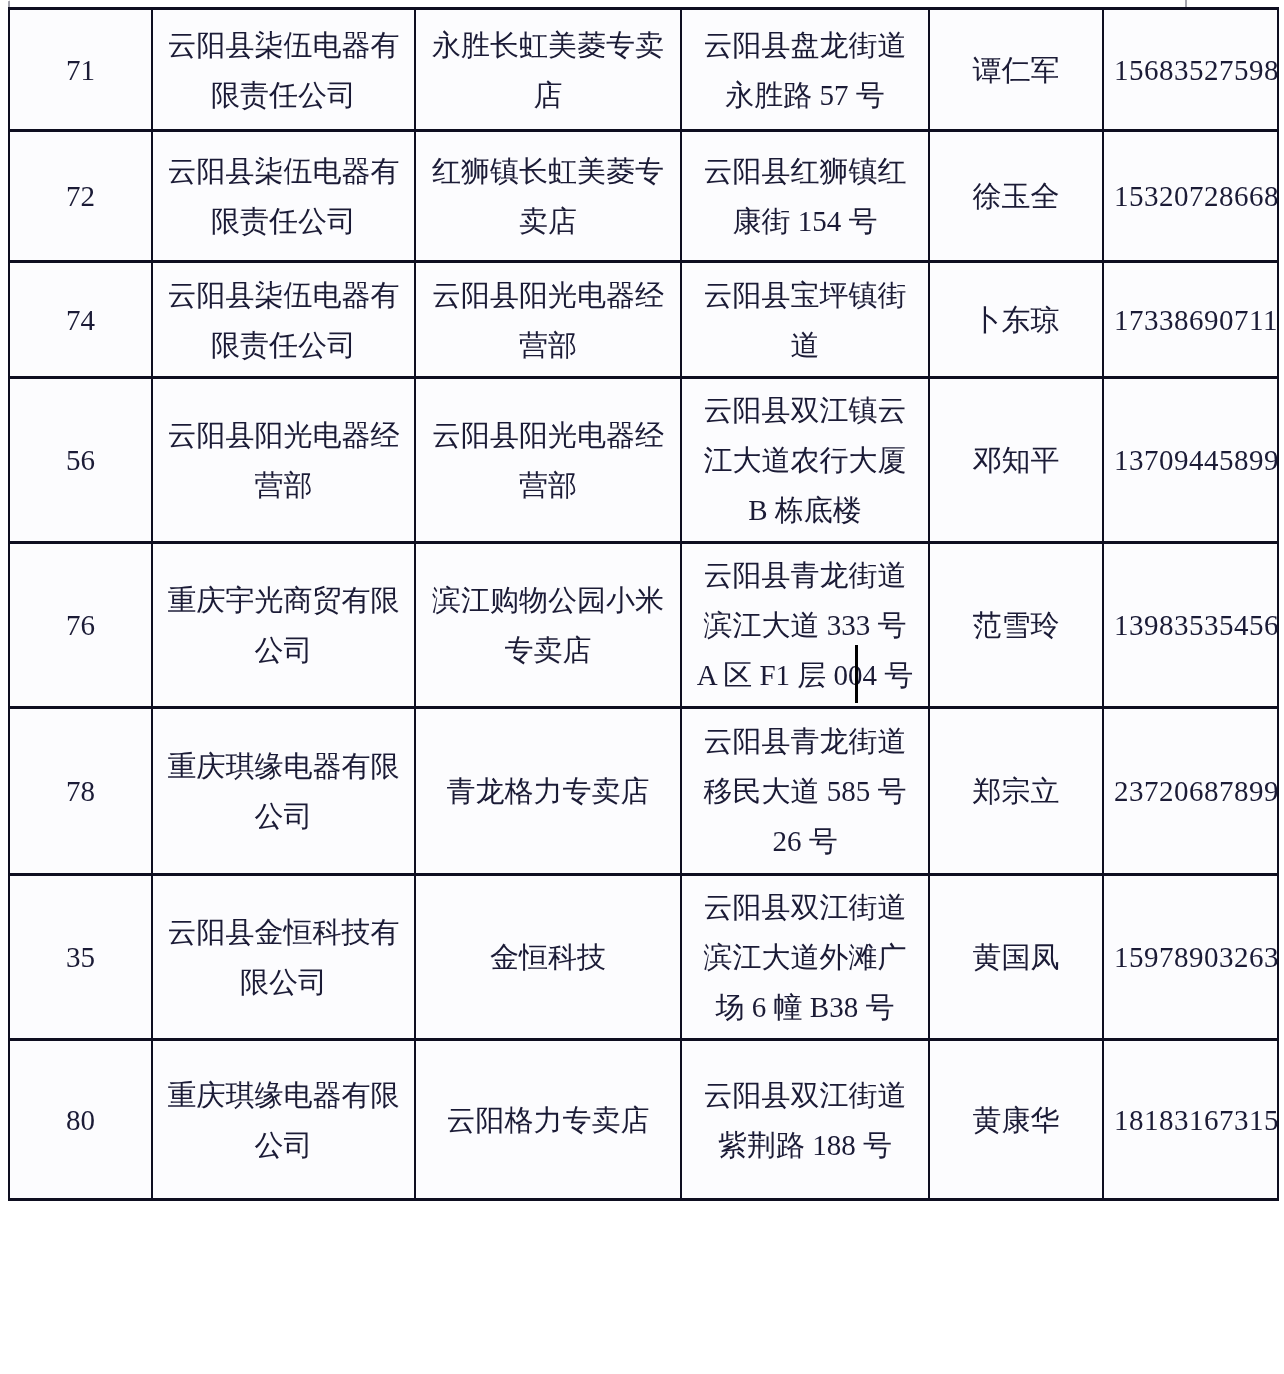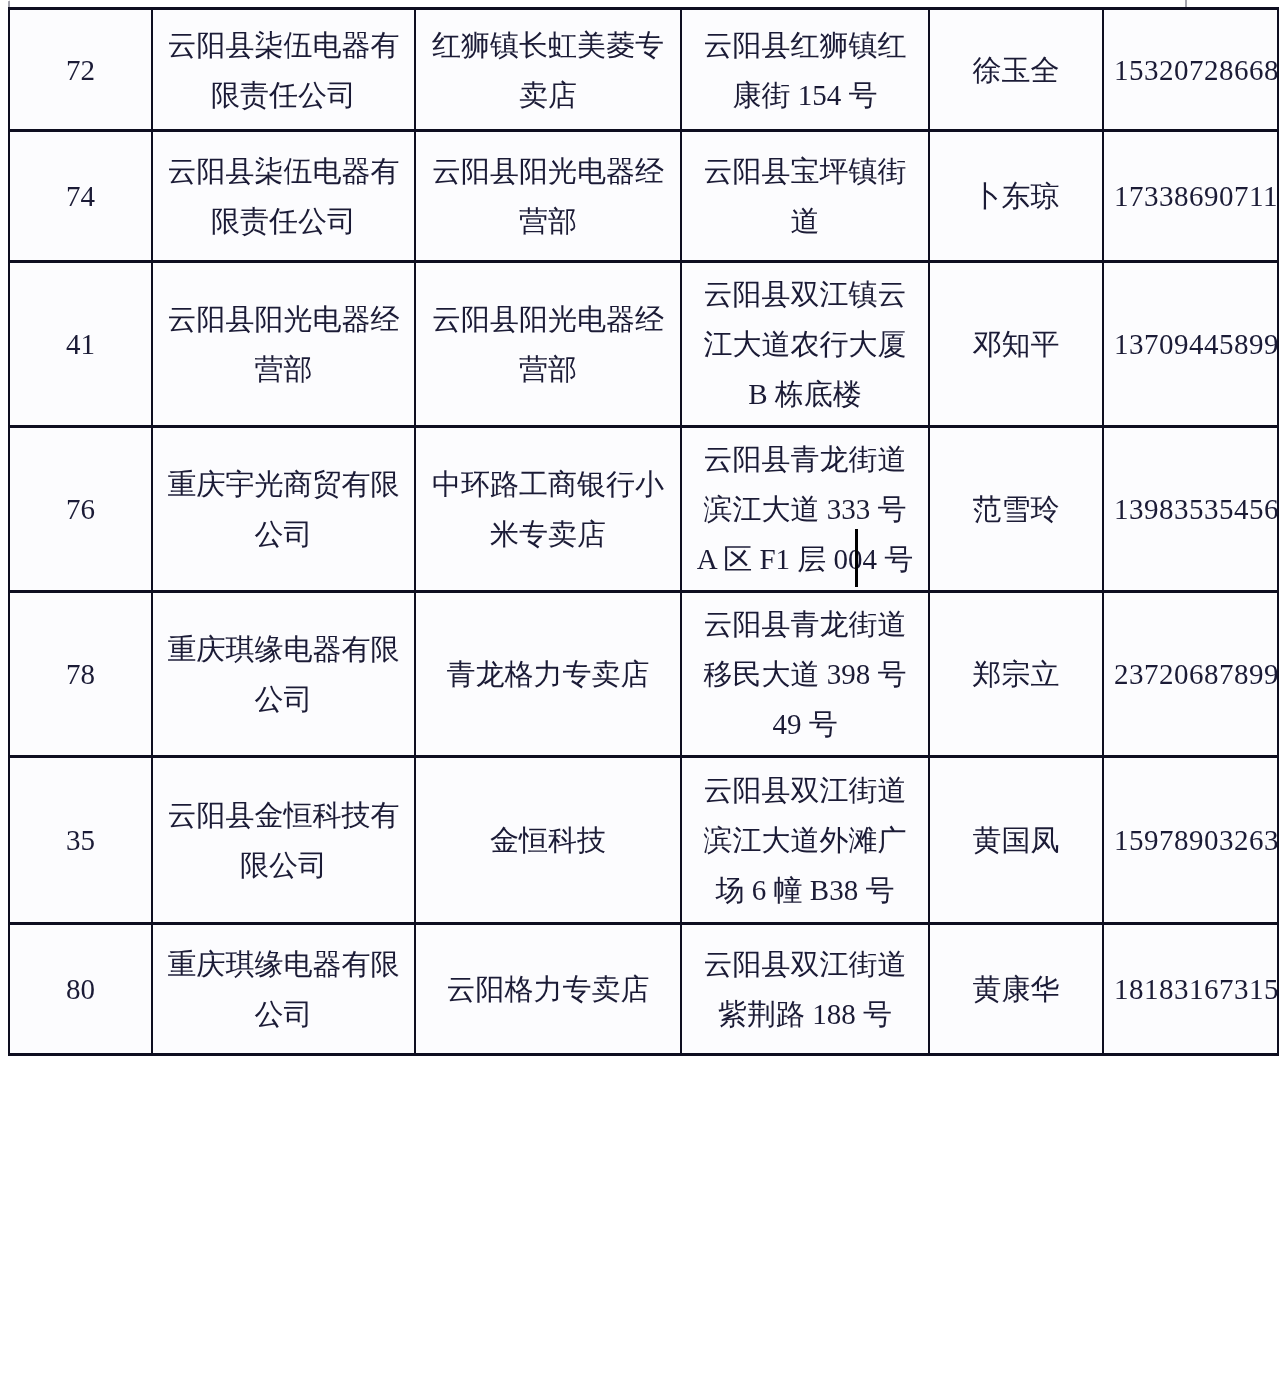--- a/index.html
+++ b/index.html
@@ -83,20 +83,28 @@
   <table class="grid">
     <colgroup>
       <col style="width:143px">
       <col style="width:263px">
       <col style="width:266px">
       <col style="width:248px">
       <col style="width:174px">
       <col style="width:175px">
     </colgroup>
     <tbody id="tbody">
+  <tr>
+    <td class="cell-index">71</td>
+    <td class="cell-company">云阳县柒伍电器有限责任公司</td>
+    <td class="cell-store">永胜长虹美菱专卖店</td>
+    <td class="cell-address">云阳县盘龙街道永胜路 57 号</td>
+    <td class="cell-contact">谭仁军</td>
+    <td class="cell-phone">15683527598</td>
+  </tr>
 
   <tr>
     <td class="cell-index">72</td>
     <td class="cell-company">云阳县柒伍电器有限责任公司</td>
     <td class="cell-store">红狮镇长虹美菱专卖店</td>
     <td class="cell-address">云阳县红狮镇红康街 154 号</td>
     <td class="cell-contact">徐玉全</td>
     <td class="cell-phone">15320728668</td>
   </tr>
 
@@ -104,43 +112,43 @@
   <tr>
     <td class="cell-index">74</td>
     <td class="cell-company">云阳县柒伍电器有限责任公司</td>
     <td class="cell-store">云阳县阳光电器经营部</td>
     <td class="cell-address">云阳县宝坪镇街道</td>
     <td class="cell-contact">卜东琼</td>
     <td class="cell-phone">17338690711</td>
   </tr>
 
   <tr>
-    <td class="cell-index">41</td>
+    <td class="cell-index">56</td>
     <td class="cell-company">云阳县阳光电器经营部</td>
     <td class="cell-store">云阳县阳光电器经营部</td>
     <td class="cell-address">云阳县双江镇云江大道农行大厦 B 栋底楼</td>
     <td class="cell-contact">邓知平</td>
     <td class="cell-phone">13709445899</td>
   </tr>
 
   <tr>
     <td class="cell-index">76</td>
     <td class="cell-company">重庆宇光商贸有限公司</td>
-    <td class="cell-store">中环路工商银行小米专卖店</td>
+    <td class="cell-store">滨江购物公园小米专卖店</td>
     <td class="cell-address">云阳县青龙街道滨江大道 333 号 A 区 F1 层 0<span class="caret-wrap">0</span>4 号</td>
     <td class="cell-contact">范雪玲</td>
     <td class="cell-phone">13983535456</td>
   </tr>
 
 
   <tr>
     <td class="cell-index">78</td>
     <td class="cell-company">重庆琪缘电器有限公司</td>
     <td class="cell-store">青龙格力专卖店</td>
-    <td class="cell-address">云阳县青龙街道移民大道 398 号 49 号</td>
+    <td class="cell-address">云阳县青龙街道移民大道 585 号 26 号</td>
     <td class="cell-contact">郑宗立</td>
     <td class="cell-phone">23720687899</td>
   </tr>
 
   <tr>
     <td class="cell-index">35</td>
     <td class="cell-company">云阳县金恒科技有限公司</td>
     <td class="cell-store">金恒科技</td>
     <td class="cell-address">云阳县双江街道滨江大道外滩广场 6 幢 B38 号</td>
     <td class="cell-contact">黄国凤</td>

